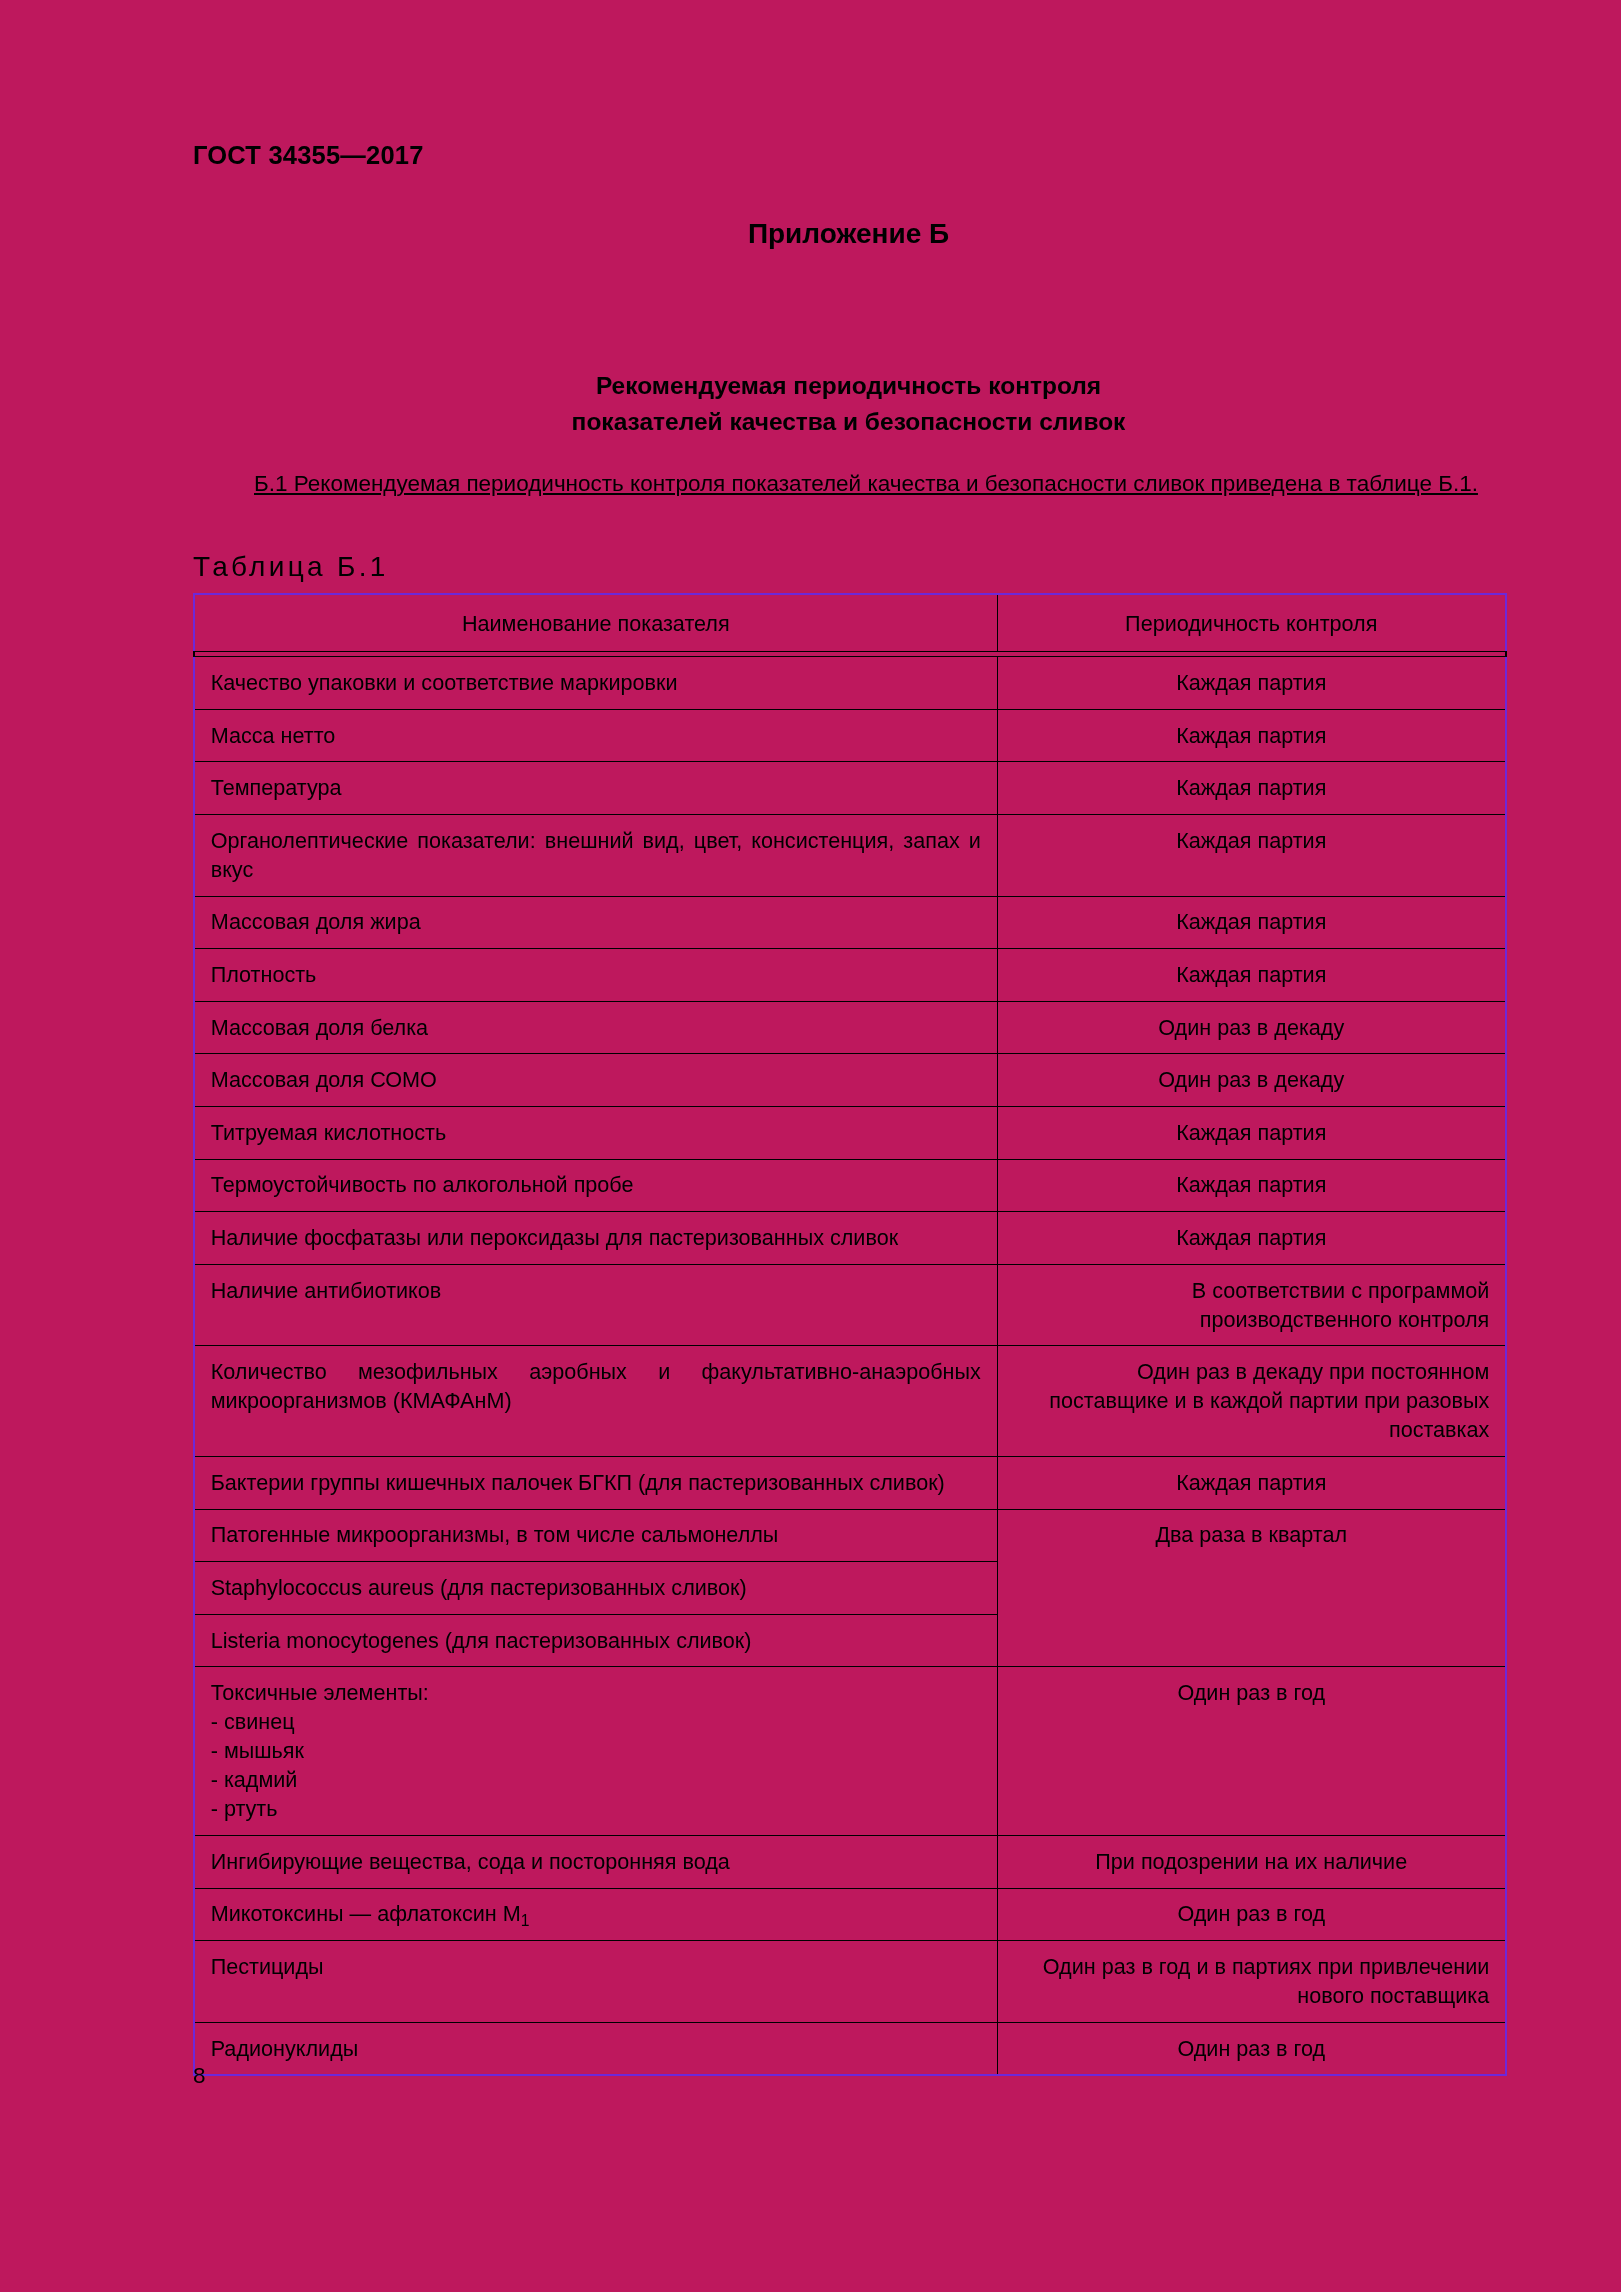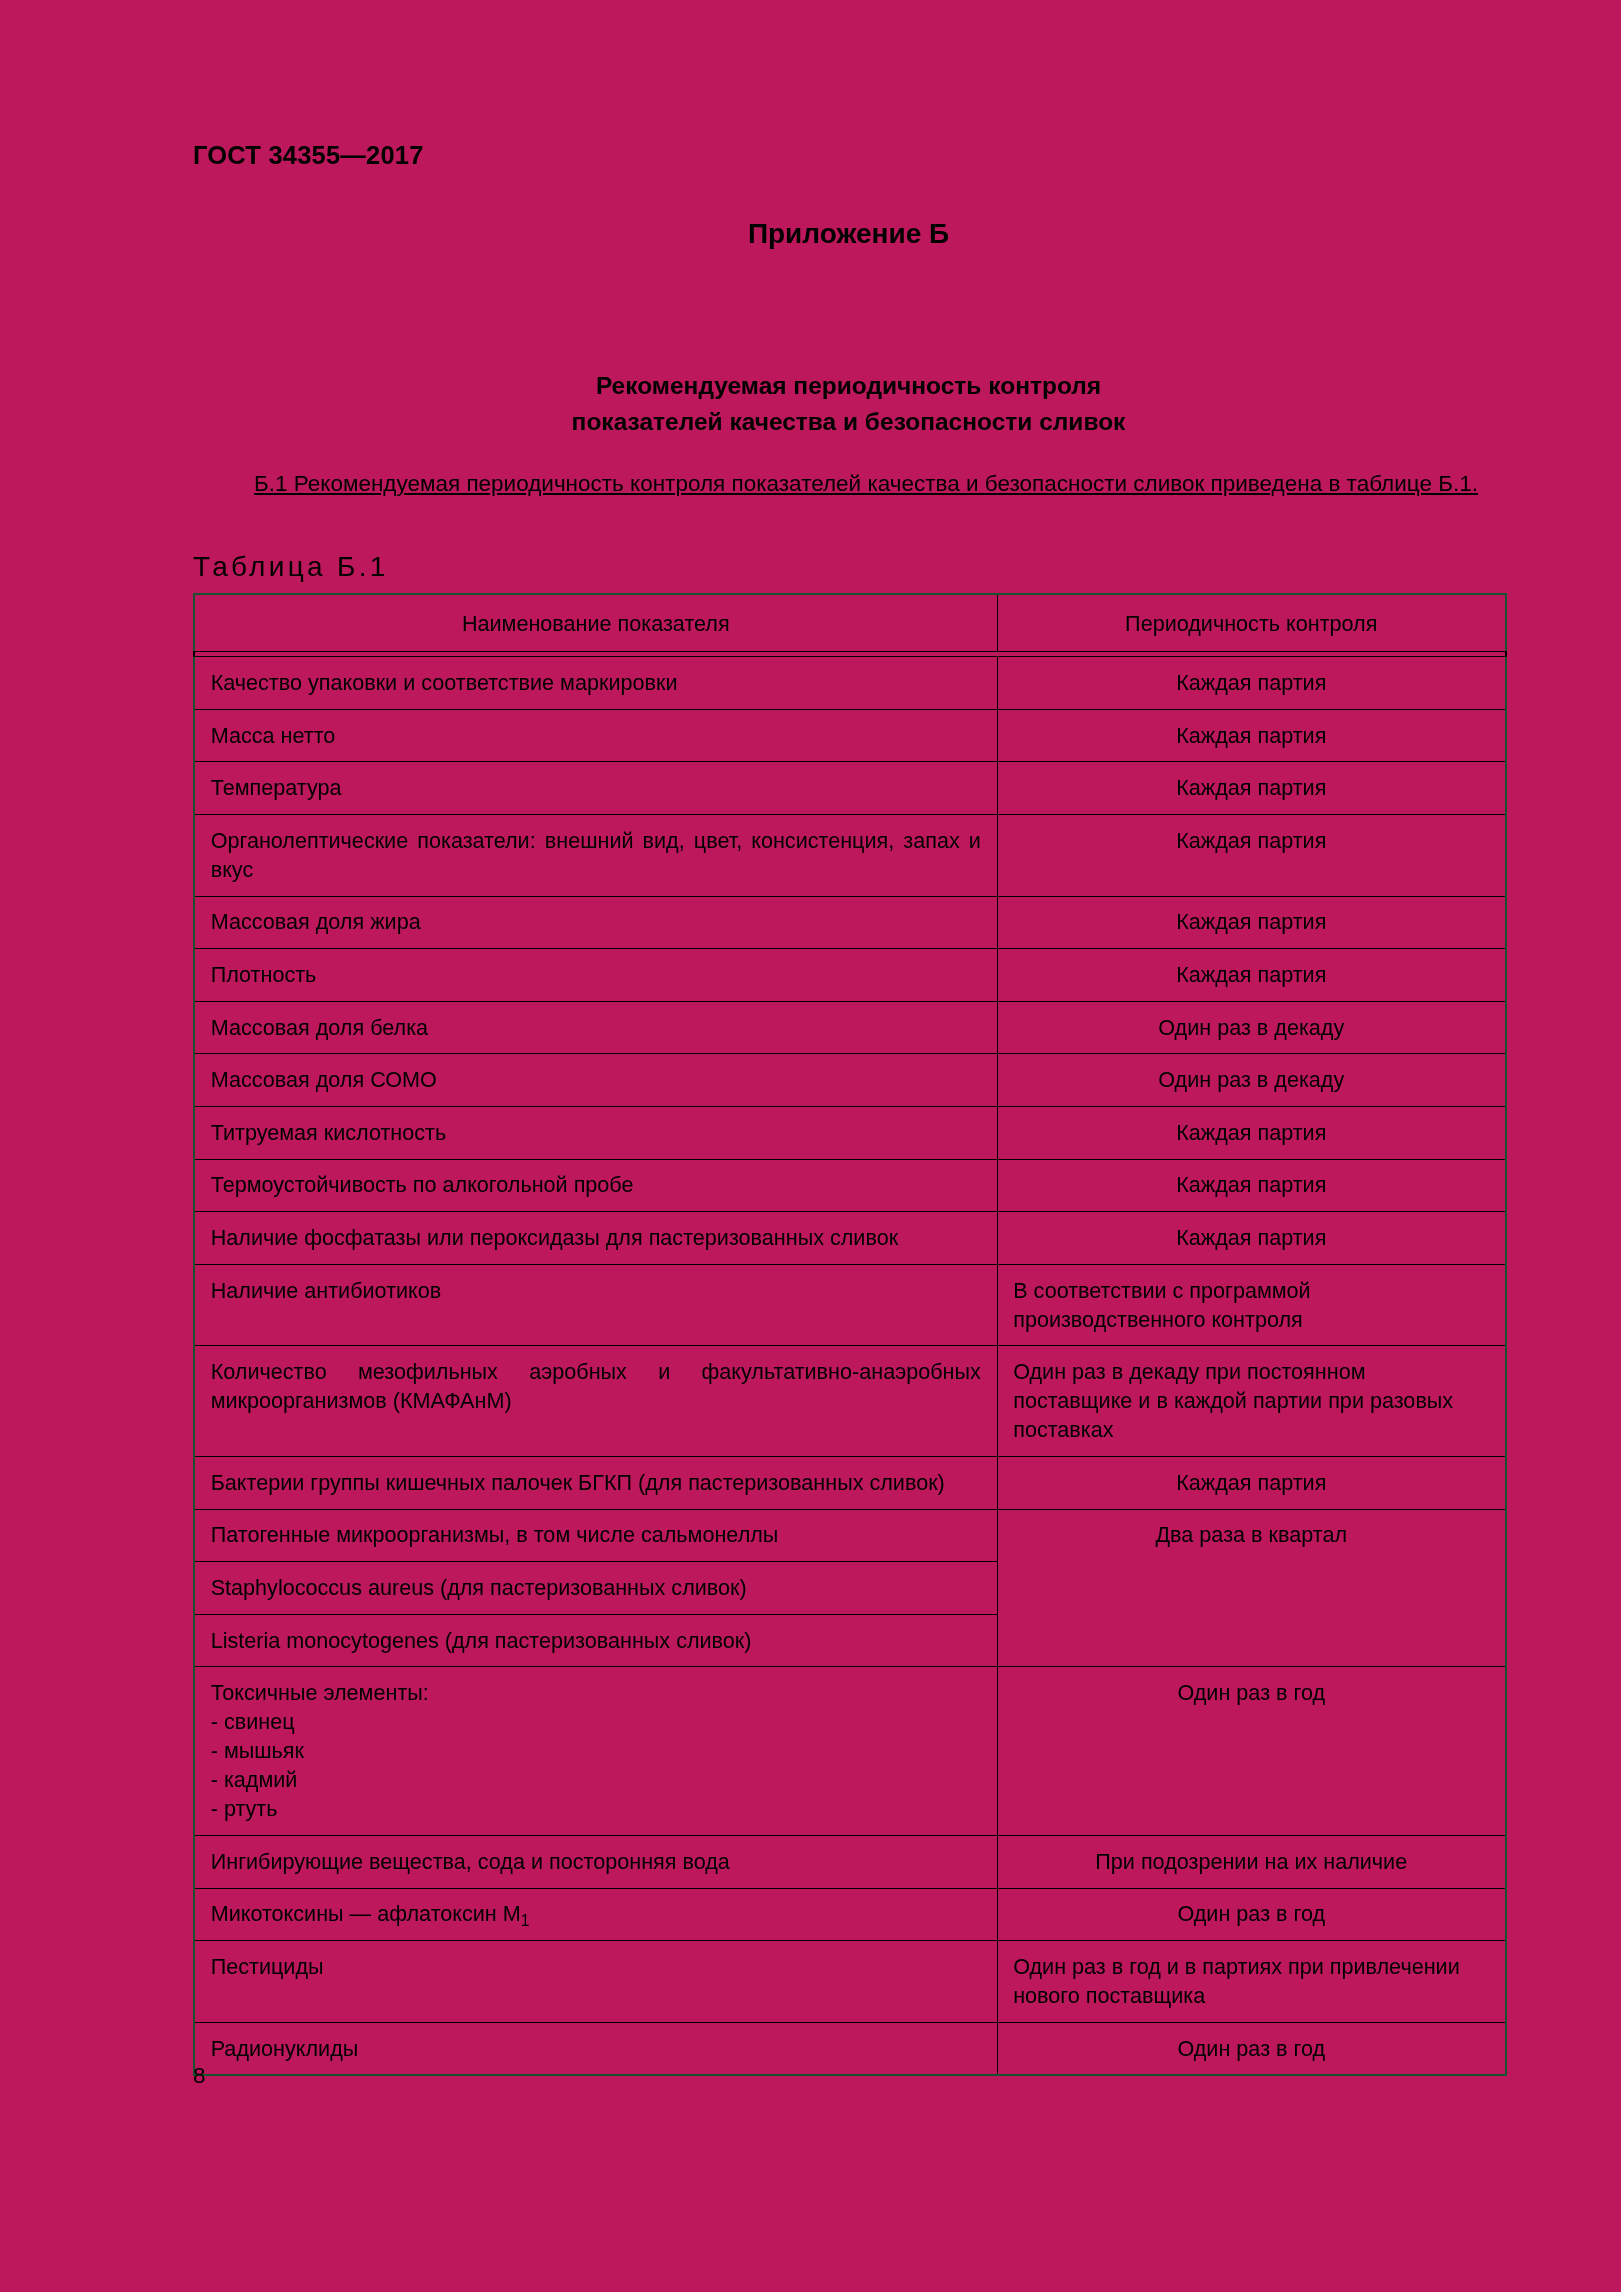--- a/index.html
+++ b/index.html
@@ -86,21 +86,21 @@
 
   
   .gost-table {
     position: absolute;
     left: 193px;
     top: 593px;
     width: 1311px;
     border-collapse: collapse;
     table-layout: fixed;
     font-size: 21.6px;
-    border: 2px solid #14532d;
+    border: 2px solid #6d28d9;
   }
   .gost-table col.c1 { width: 803px; }
   .gost-table col.c2 { width: 509px; }
 
   .gost-table th,
   .gost-table td {
     border: 1.5px solid #000;
     padding: 10.8px 15.7px 11.8px 15.7px;
     vertical-align: top;
     line-height: 29px;
@@ -140,21 +140,21 @@
     text-align-last: left;
   }
   .cell-period {
     text-align: center;
     vertical-align: top;
   }
   .cell-period.mid {
     vertical-align: top;
   }
   .cell-period.wrapped {
-    text-align: left;
+    text-align: right;
     margin-left: 33px;
   }
 
   .sub {
     font-size: 15.7px;
     vertical-align: sub;
     line-height: 0;
   }
 
   .list-line { display: block; }

